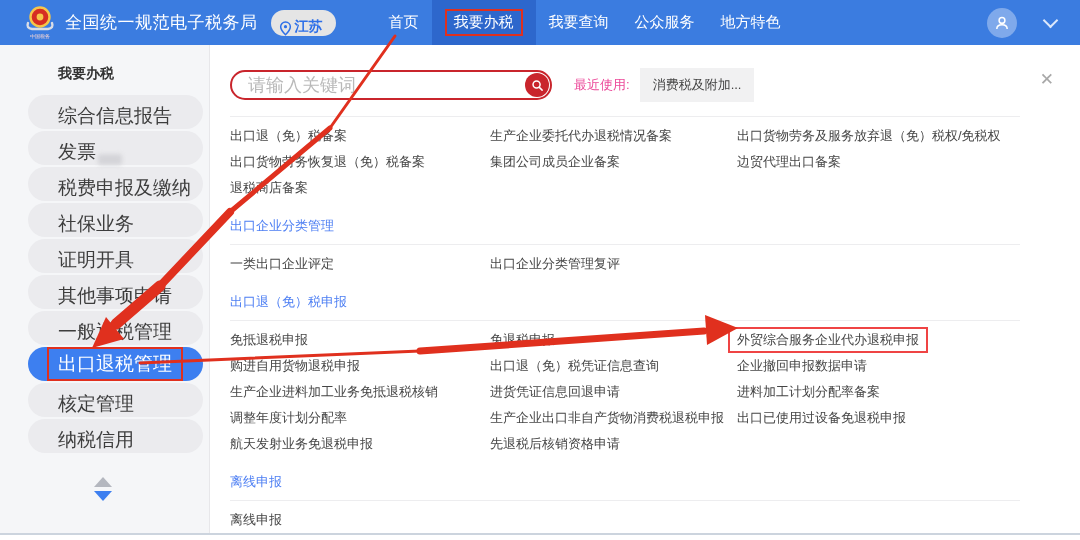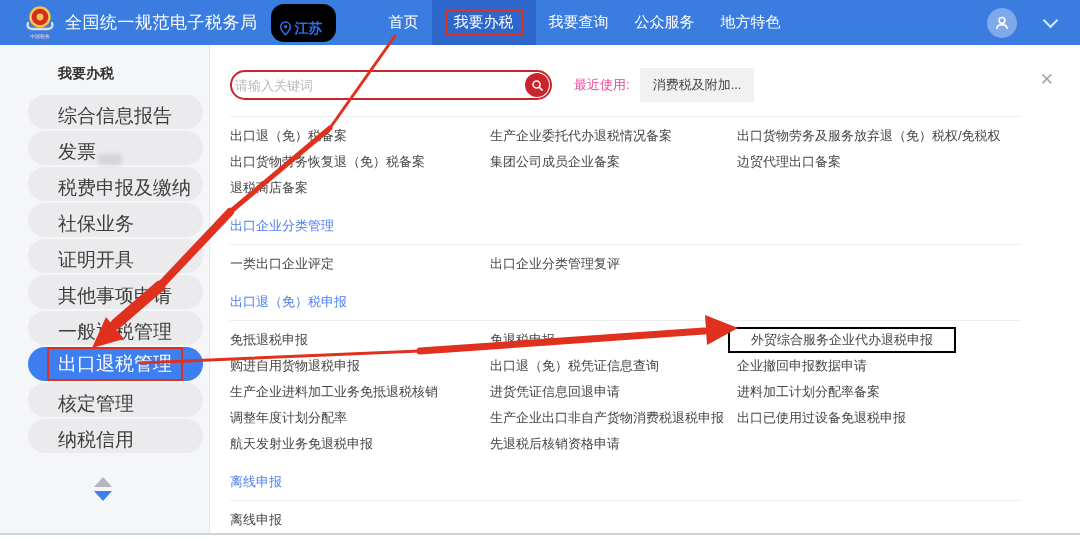--- a/index.html
+++ b/index.html
@@ -6,22 +6,22 @@
   body{
     width:1080px;height:540px;overflow:hidden;position:relative;
     background:#fff;font-family:"Liberation Sans","DejaVu Sans",sans-serif;
   }
   
   .topbar{height:45px;background:#3b7ce0;display:flex;align-items:center;
     color:#fff;padding:0 24px 0 24px;box-sizing:border-box}
   .logo{width:32px;height:36px;display:flex;flex-direction:column;align-items:center;margin-top:2px}
   .logo-caption{font-size:5px;color:#ffd9d2;line-height:5px;letter-spacing:0}
   .site-title{font-size:17px;font-weight:normal;margin-left:9px;letter-spacing:.5px;white-space:nowrap}
-  .region-badge{margin-left:13px;background:#000000;color:#2d6fe8;height:26px;border-radius:13px;
-    display:flex;align-items:center;padding:12px 13px 0 8px;font-weight:bold;font-size:14px;gap:3px;cursor:pointer}
+  .region-badge{margin-left:13px;background:#e5e5e5;color:#2d6fe8;height:26px;border-radius:13px;
+    display:flex;align-items:flex-end;padding:0 13px 0 8px;font-weight:bold;font-size:14px;gap:3px;cursor:pointer}
   .topnav{display:flex;margin-left:40px;height:45px;align-items:stretch}
   .nav-item{display:flex;align-items:center;padding:12px 13px;font-size:15px;cursor:pointer;white-space:nowrap}
   .nav-item.active{background:#2d67cc}
   .red-box-nav{border:2px solid #e0301e;padding:2px 7px}
   .spacer{flex:1}
   .avatar{width:30px;height:30px;border-radius:50%;background:rgba(255,255,255,.35);
     display:flex;align-items:center;justify-content:center;cursor:pointer}
   .chev{width:9px;height:9px;border-right:2px solid #dce8fb;border-bottom:2px solid #dce8fb;
     transform:rotate(45deg);margin-left:28px;margin-top:-5px;cursor:pointer}
   
@@ -40,36 +40,36 @@
   .pager{margin-top:24px;padding-left:38px;display:flex;flex-direction:column;align-items:center;width:130px}
   .tri-up{width:0;height:0;border-left:9px solid transparent;border-right:9px solid transparent;
     border-bottom:10px solid #b4b7bf;cursor:pointer;margin-bottom:4px}
   .tri-down{width:0;height:0;border-left:9px solid transparent;border-right:9px solid transparent;
     border-top:10px solid #3d7ff0;cursor:pointer}
   
   .main{flex:1;position:relative;padding:23px 60px 0 20px;box-sizing:border-box;background:#fff}
   .search-row{display:flex;align-items:center}
   .search-pill{width:322px;height:30px;border:2px solid #c9252c;border-radius:17px;
     display:flex;align-items:center;position:relative;box-sizing:border-box;background:#fff}
-  .search-pill input{border:0;outline:0;background:transparent;margin-left:1px;font-size:13px;
+  .search-pill input{border:0;outline:0;background:transparent;margin-left:14px;font-size:18px;
     width:240px;font-family:inherit;color:#0369a1}
   .search-pill input::placeholder{color:#b9b9b9}
   .search-btn{position:absolute;right:1px;top:1px;width:24px;height:24px;border-radius:50%;
     background:#c9252c;border:0;display:flex;align-items:center;justify-content:center;cursor:pointer;padding:0}
   .recent-label{font-size:13px;color:#ec4899;margin-left:22px;white-space:nowrap}
   .recent-btn{margin-left:10px;background:#f1f1f2;border:0;font-size:13px;color:#444;
     padding:8px 13px;cursor:pointer;font-family:Liberation Sans, sans-serif;white-space:nowrap}
   .close-x{position:absolute;top:26px;right:26px;color:#a8a8a8;font-size:17px;cursor:pointer;line-height:1}
   .groups .divider{border-top:1px solid #ededef;margin-bottom:6px}
   .groups > .divider:first-child{margin-top:14px}
   .group-header{color:#4c7ef3;font-size:13px;margin:16px 0 9px 0}
   .link-row{display:grid;grid-template-columns:260px 247px 1fr}
   .link-cell{height:26px;display:flex;align-items:center;font-size:13px;color:#454545;white-space:nowrap}
   .link-cell span{cursor:pointer}
-  .red-box-link{border:2px solid #000000;padding:2px 21px;margin-left:-9px}
+  .red-box-link{border:2px solid #ef4444;padding:2px 7px;margin-left:-9px}
   
   .annot{position:absolute;left:0;top:0;width:1080px;height:540px;pointer-events:none;z-index:60}
 </style>
 </head>
 <body>
 
 <div class="page">
 
   <header class="topbar">
     <div class="logo">

